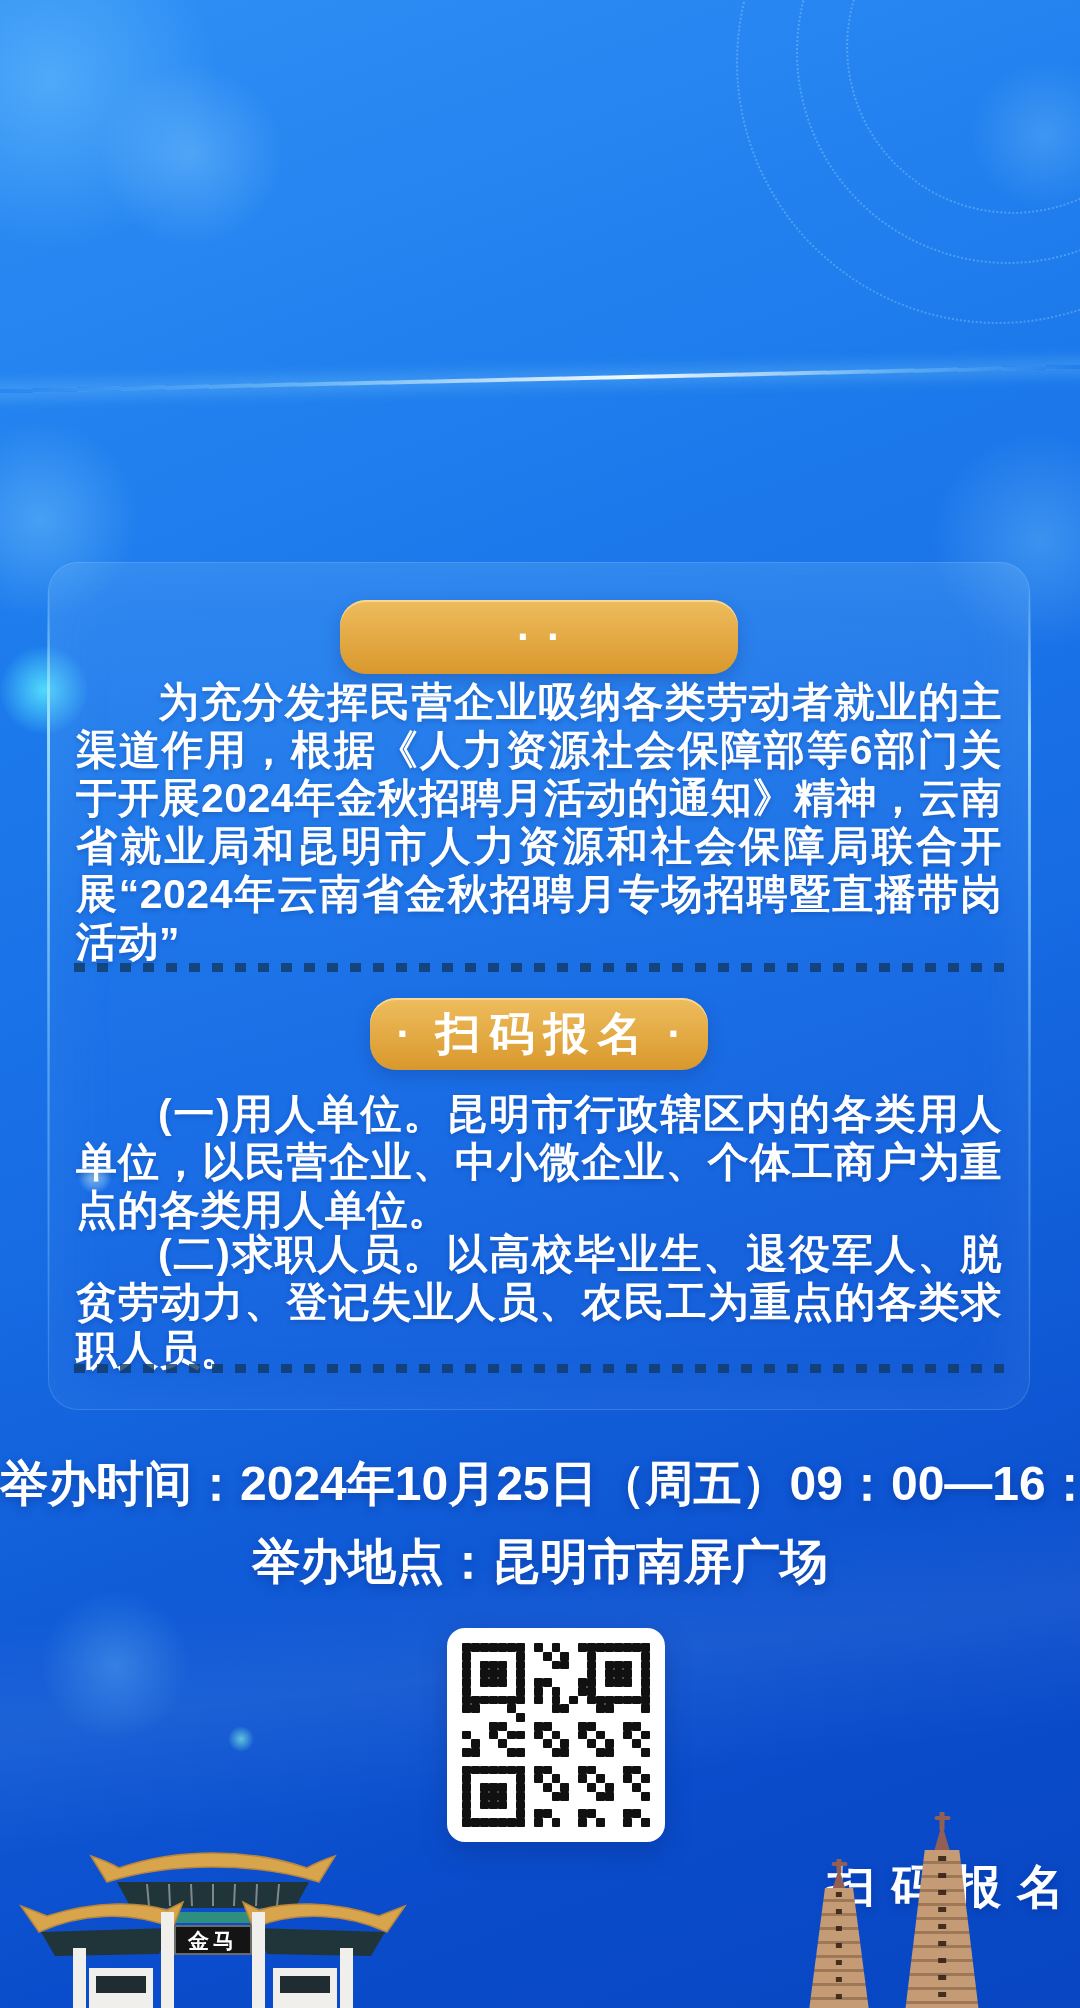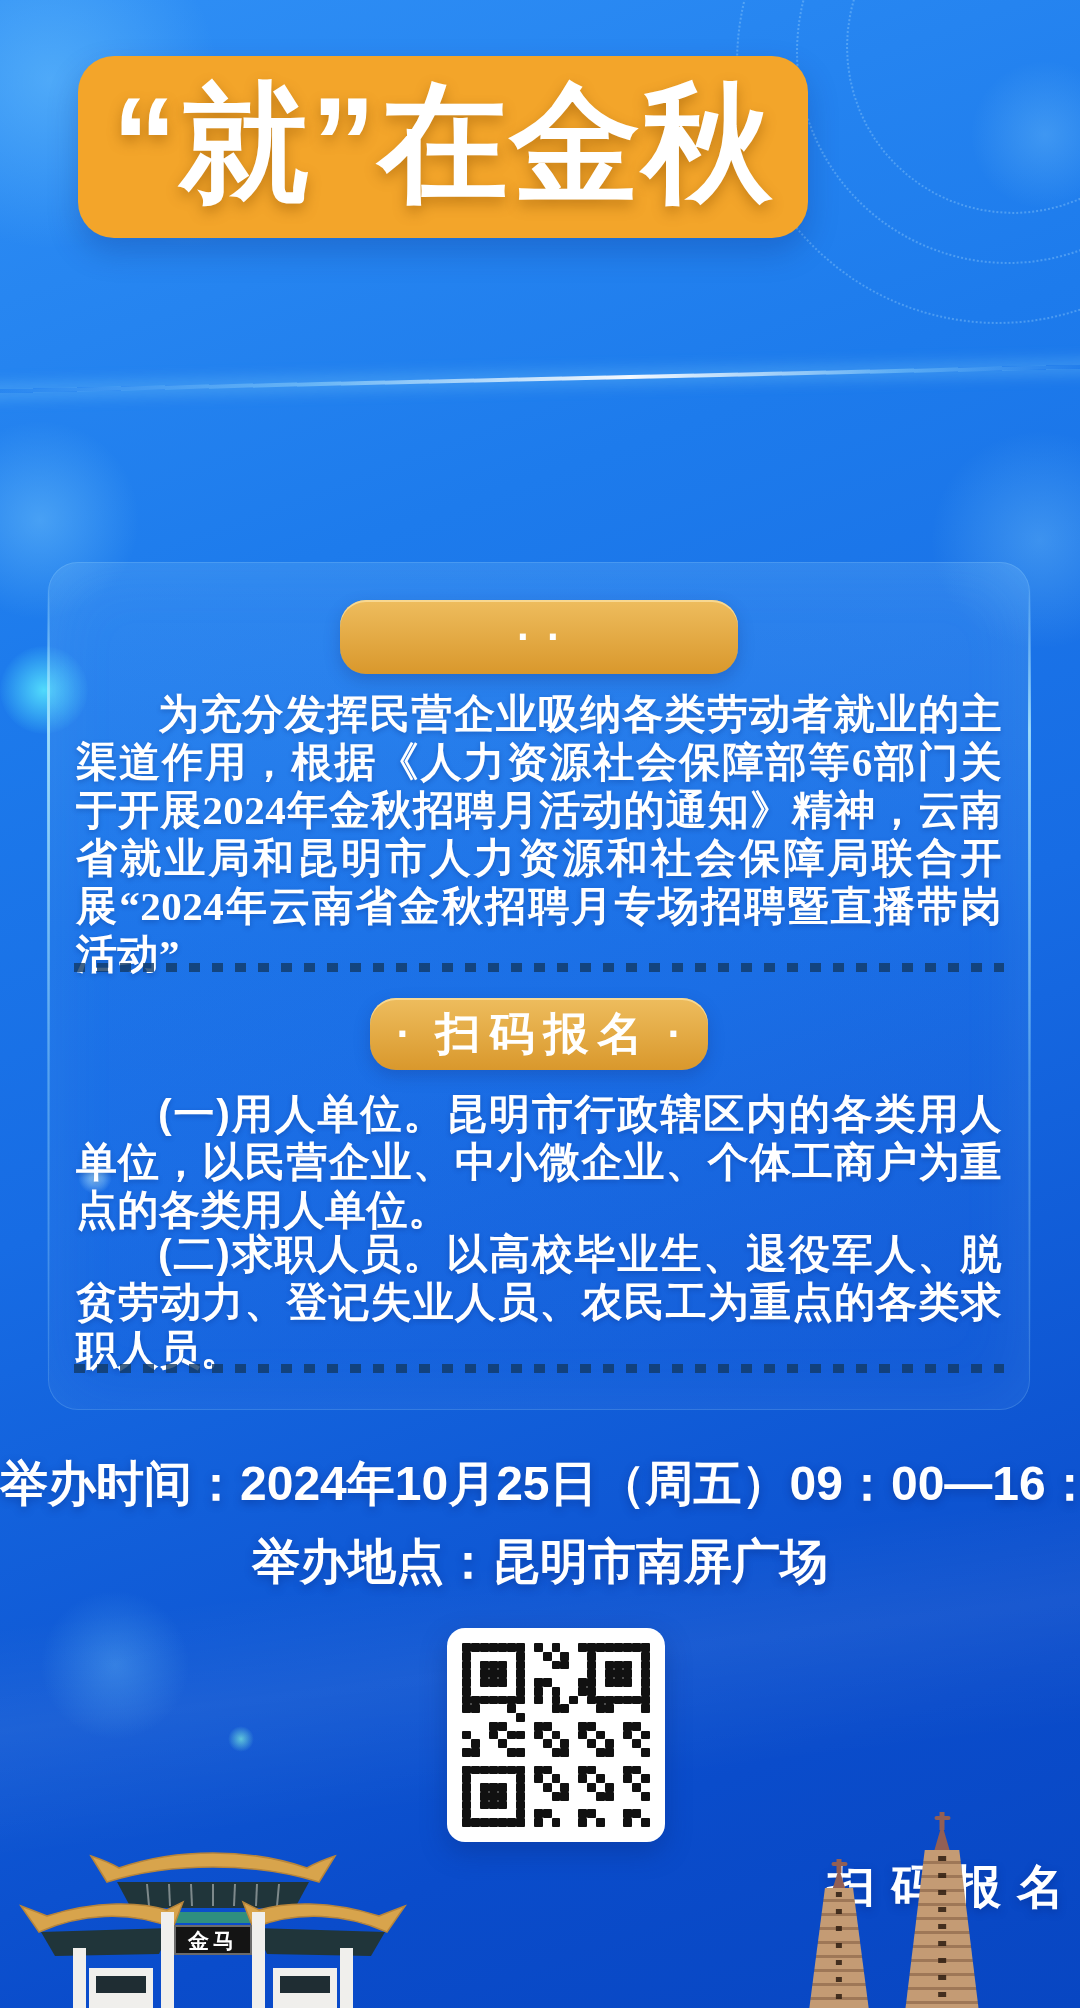--- a/index.html
+++ b/index.html
@@ -49,21 +49,21 @@
     gap:16px;color:#fff;font-weight:900;
     background:linear-gradient(180deg,var(--pill-gold-top,#eebd5e),var(--pill-gold-bottom,#d9982c));
     border-radius:26px;box-shadow:0 6px 16px rgba(20,50,130,.28), inset 0 2px 0 rgba(255,235,180,.6);}
   .pill-invitation{top:38px;width:398px;height:74px;font-size:45px;}
   .pill-audience{top:436px;width:338px;height:72px;font-size:45px;}
   .pill-label{letter-spacing:9px;text-indent:9px;}
   .pill-dot{font-size:42px;line-height:1;}
   .body-text{position:absolute;left:28px;width:926px;margin:0;color:#fff;font-weight:700;font-size:41px;line-height:48px;
     text-align:justify;letter-spacing:.5px;text-shadow:0 2px 5px rgba(0,40,120,.30);}
   .indent{text-indent:2em;}
-  .para-invitation{top:128px;font-family:Liberation Serif, serif;}
+  .para-invitation{top:116px;}
   .para-audience-1{top:528px;}
   .para-audience-2{top:668px;}
   .dotted-divider{position:absolute;left:26px;width:930px;height:9px;opacity:.8;
     background-image:
       repeating-linear-gradient(90deg,var(--divider-navy,#123a66) 0 11px,transparent 11px 23px),
       repeating-linear-gradient(90deg,transparent 0 23px,var(--divider-teal,#0f6a64) 23px 34px,transparent 34px 69px);}
   .divider-1{top:401px;}
   .divider-2{top:802px;}
   
   .event-line{position:absolute;left:0;right:0;text-align:center;color:#fff;font-weight:900;
@@ -108,23 +108,20 @@
   <div class="bokeh b6"></div>
   <div class="bokeh b7"></div>
   <div class="bokeh b8"></div>
   <div class="bokeh b9"></div>
   <div class="contour c1"></div>
   <div class="contour c2"></div>
   <div class="contour c3"></div>
   <div class="light-streak"></div>
   <div class="light-band"></div>
 
-  <div class="title-banner banner-1">
-    <span>“就”在金秋</span>
-  </div>
 
   <div class="subtitle">
   </div>
 
   <section class="panel">
     <div class="panel-edge left"></div>
     <div class="panel-edge right"></div>
 
     <div class="gold-pill pill-invitation">
       <span class="pill-dot">·</span>

